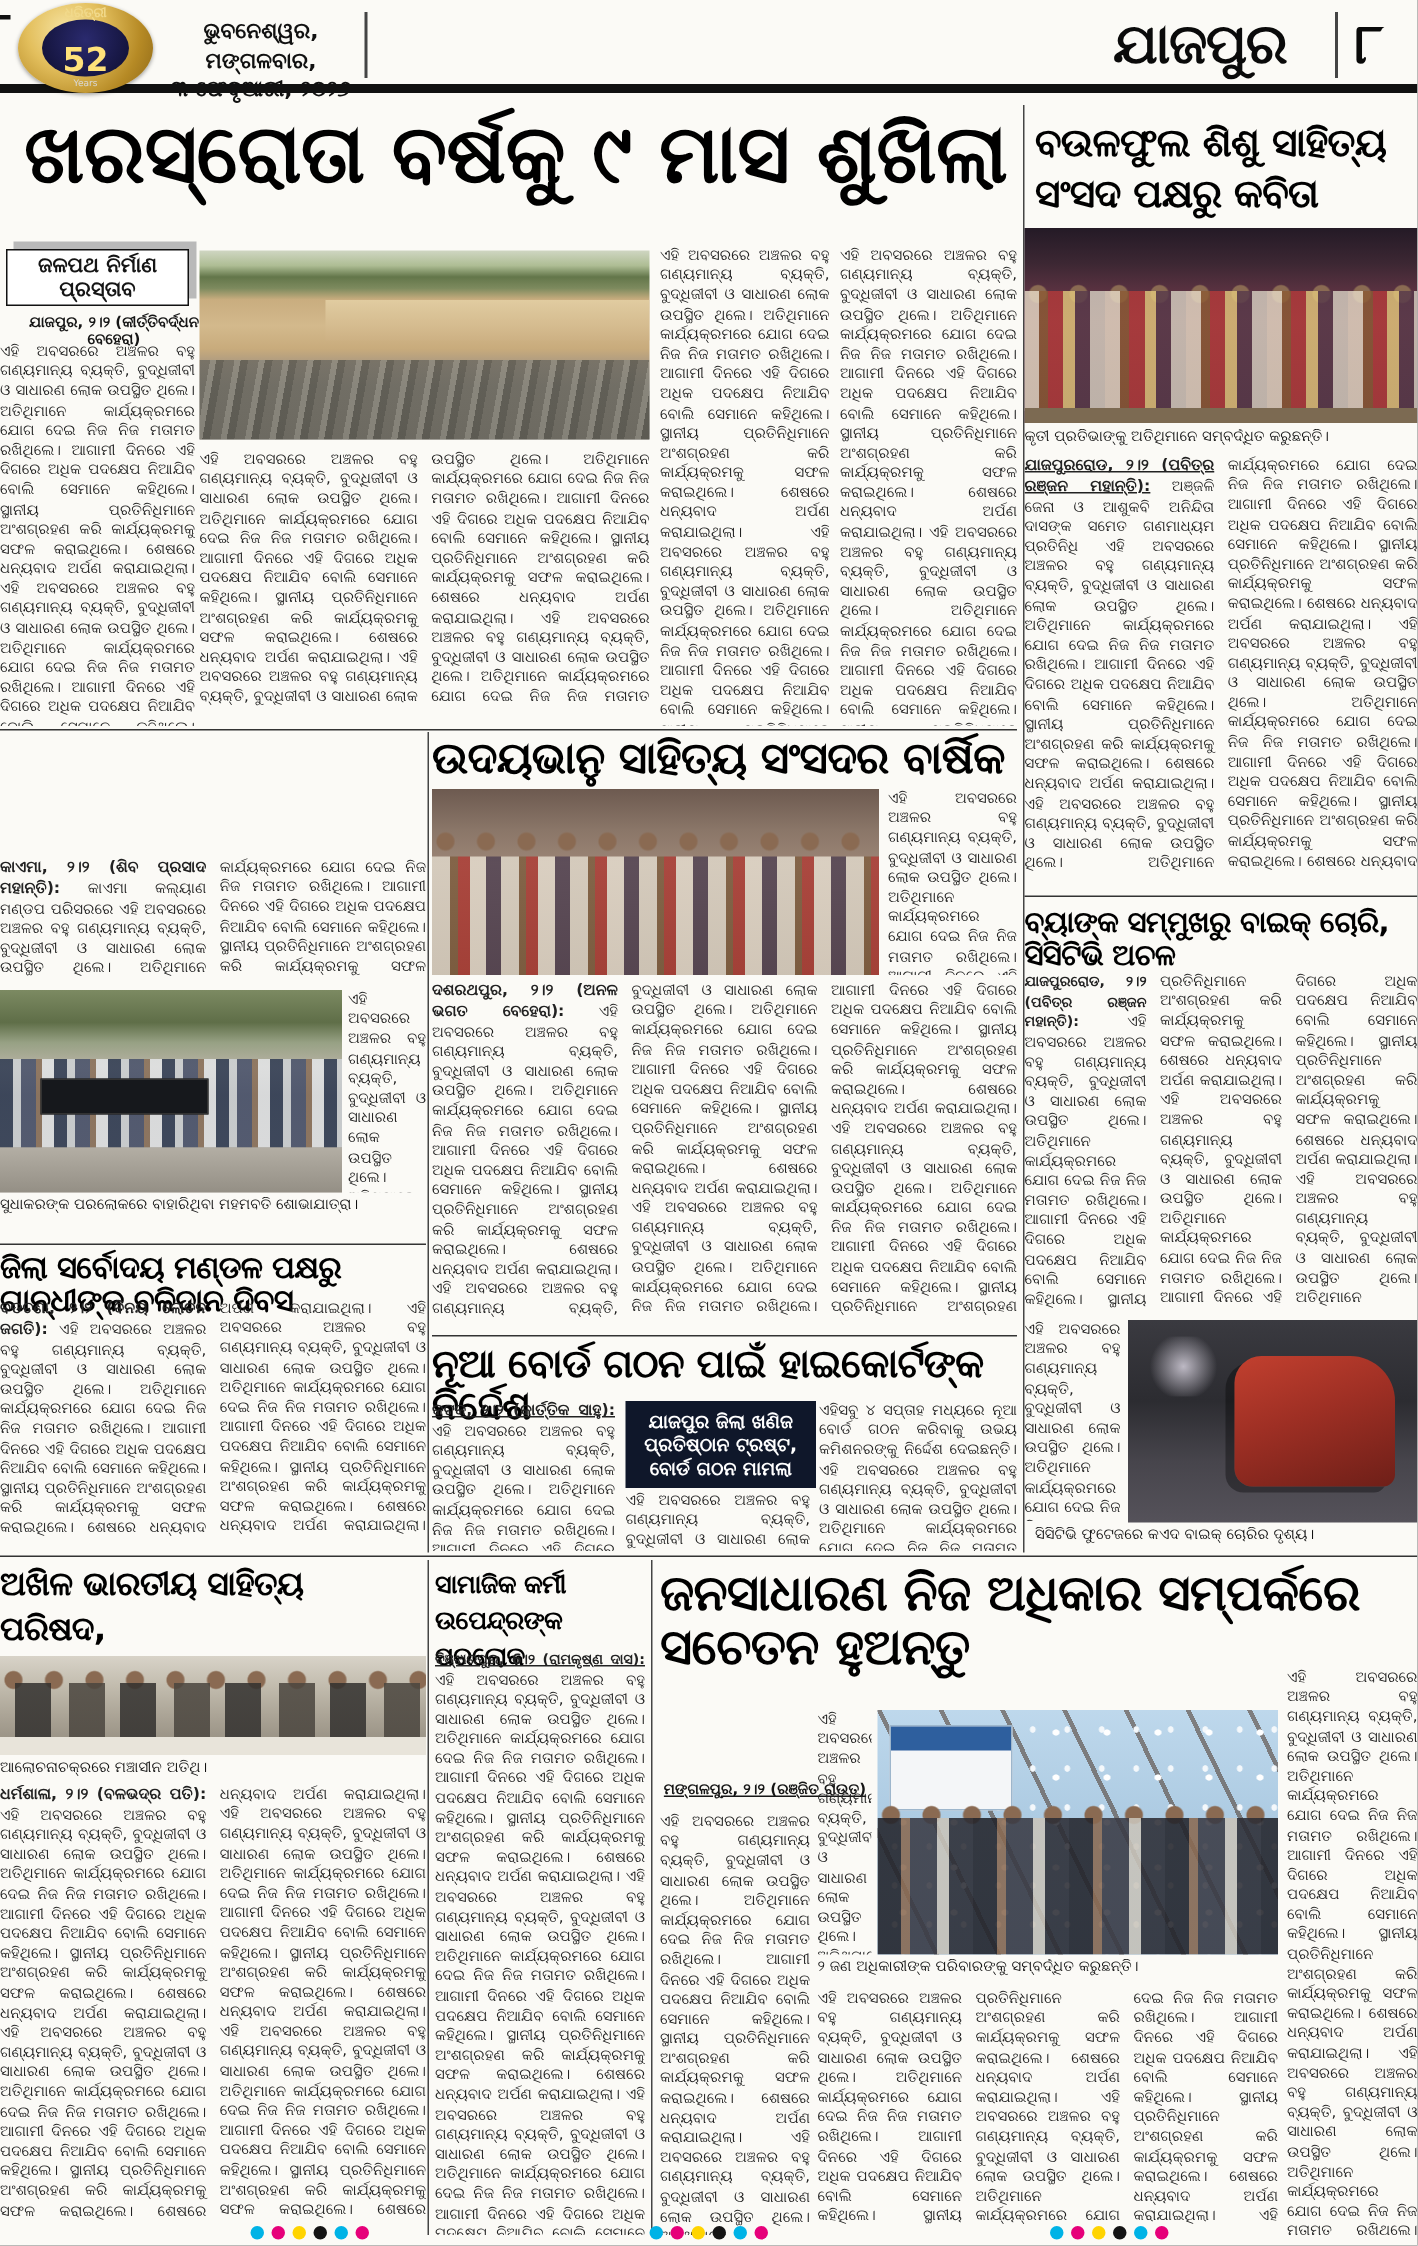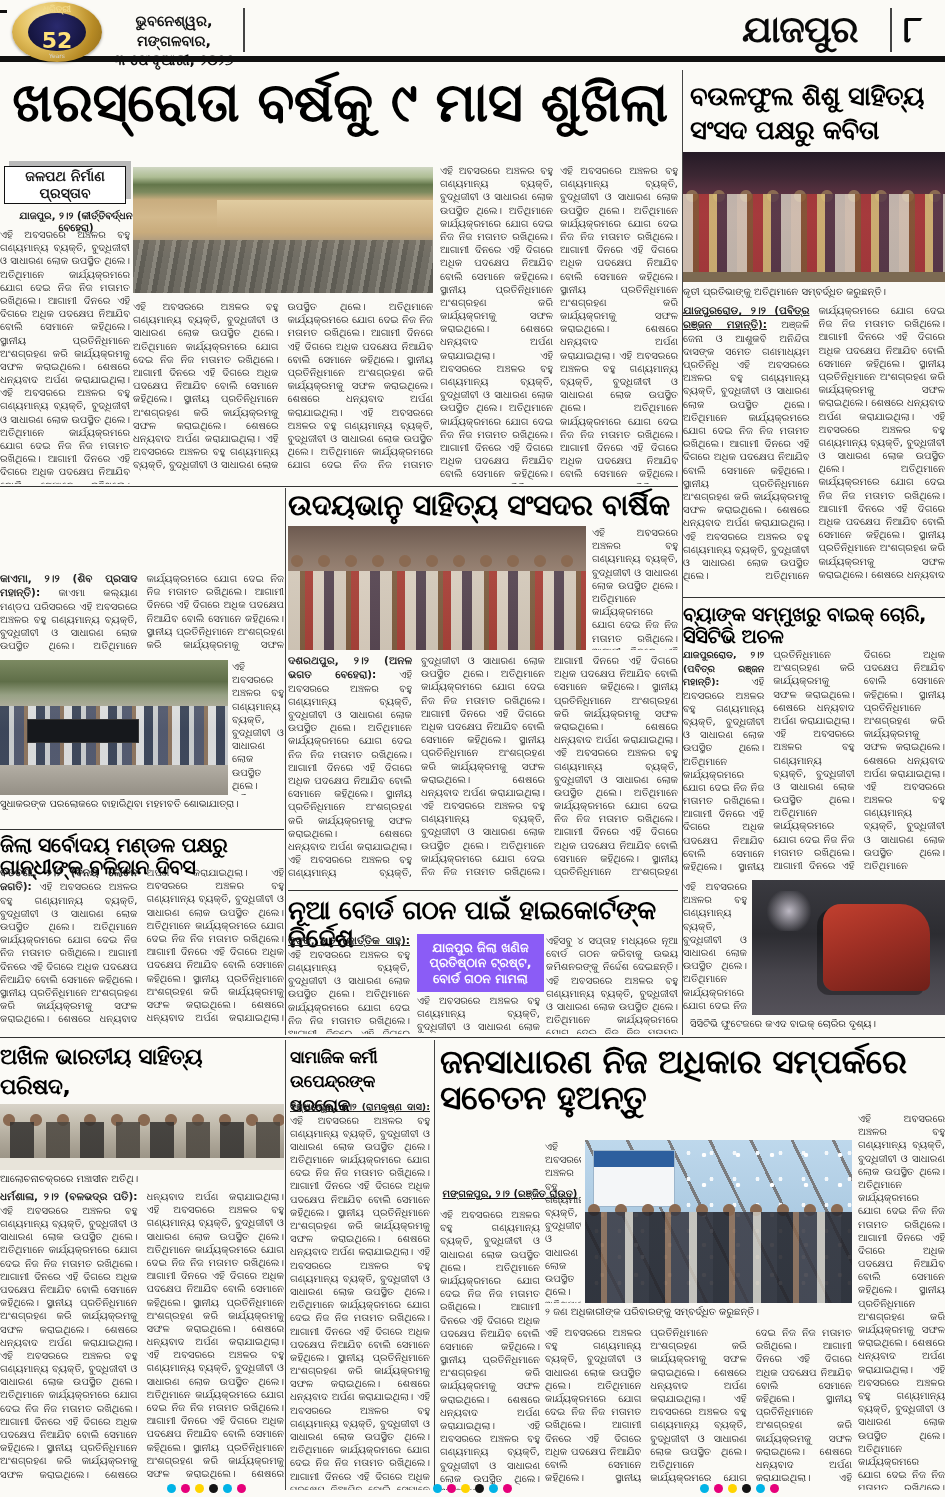--- a/index.html
+++ b/index.html
@@ -11,21 +11,21 @@
   .cols3{column-count:3;column-gap:9px;}
   .by{font-weight:bold;font-size:10.5px;}
   .byu{text-decoration:underline;}
   .hl{font-weight:bold;color:#000;line-height:1.08;letter-spacing:-.5px;}
   .cap{font-size:10px;font-weight:bold;color:#111;line-height:1.2;overflow:hidden;}
   .vr{background:#444;width:1px;}
   .hr{background:#333;height:1px;}
   .kickbox{border:1.5px solid #111;background:#fff;box-shadow:5px -5px 0 0 #b9b9b9;
            display:flex;align-items:center;justify-content:center;text-align:center;
            font-weight:bold;}
-  .blackbox{background:#8b5cf6;color:#fff;font-weight:bold;text-align:center;
+  .blackbox{background:#0f172a;color:#fff;font-weight:bold;text-align:center;
             display:flex;align-items:center;justify-content:center;line-height:1.25;}
   .photo{overflow:hidden;}
   
   .rule-thick{background:#111;}
   .logo-ring{border-radius:50%;background:radial-gradient(circle at 35% 30%,#f6e3a1 0%,#e3bf5d 35%,#b68a25 70%,#8a6516 100%);
              display:flex;align-items:center;justify-content:center;box-shadow:0 1px 3px rgba(0,0,0,.4);}
   .logo-core{width:64%;height:64%;border-radius:50%;background:radial-gradient(circle at 50% 35%,#2a2a6e,#15153f 75%);
              color:#fff;display:flex;flex-direction:column;align-items:center;justify-content:center;line-height:1;}
   .logo-core .nm{font-size:9px;font-weight:bold;color:#f1d98b;}
   .logo-core .num{font-size:22px;font-weight:bold;color:#ffe27a;margin-top:16px;}
@@ -91,21 +91,21 @@
   <div class="abs dateline" style="left:110px;top:12px;width:128px;">
     <div>ଭୁବନେଶ୍ୱର, ମଙ୍ଗଳବାର,</div>
     <div>୩ ଫେବୃଆରୀ, ୨୦୨୬</div>
   </div>
   <div class="abs vr" style="left:243px;top:8px;height:44px;width:2px;"></div>
   <div class="abs edition" style="left:742px;top:8px;">ଯାଜପୁର</div>
   <div class="abs vr" style="left:890px;top:8px;height:44px;width:2px;"></div>
   <div class="abs pgnum" style="left:903px;top:8px;">୮</div>
   <div class="abs rule-thick" style="left:0;top:56px;width:945px;height:6px;"></div>
 
-  <div class="abs hl" style="left:6px;top:74px;width:668px;font-size:54px;text-align:center;">ଖରସ୍ରୋତା ବର୍ଷକୁ ୯ ମାସ ଶୁଖିଲା</div>
+  <div class="abs hl" style="left:16px;top:74px;width:668px;font-size:54px;">ଖରସ୍ରୋତା ବର୍ଷକୁ ୯ ମାସ ଶୁଖିଲା</div>
 
   <div class="abs kickbox" style="left:4px;top:166px;width:120px;height:36px;font-size:14px;">ଜଳପଥ ନିର୍ମାଣ ପ୍ରସ୍ତାବ</div>
   <div class="abs by" style="left:0;top:210px;width:130px;text-align:center;font-size:10px;padding-left:11px;">ଯାଜପୁର, ୨।୨ (କୀର୍ତ୍ତିବର୍ଦ୍ଧନ ବେହେରା)</div>
 
   <div class="abs photo ph-river" style="left:133px;top:167px;width:300px;height:126px;" title="ଶୁଖିଲା ଖରସ୍ରୋତା ନଦୀଶଯ୍ୟା">
     <div class="water"></div>
     <div class="rocks"></div>
   </div>
 
   <div class="abs bt" style="left:0;top:228px;width:130px;height:256px;">

